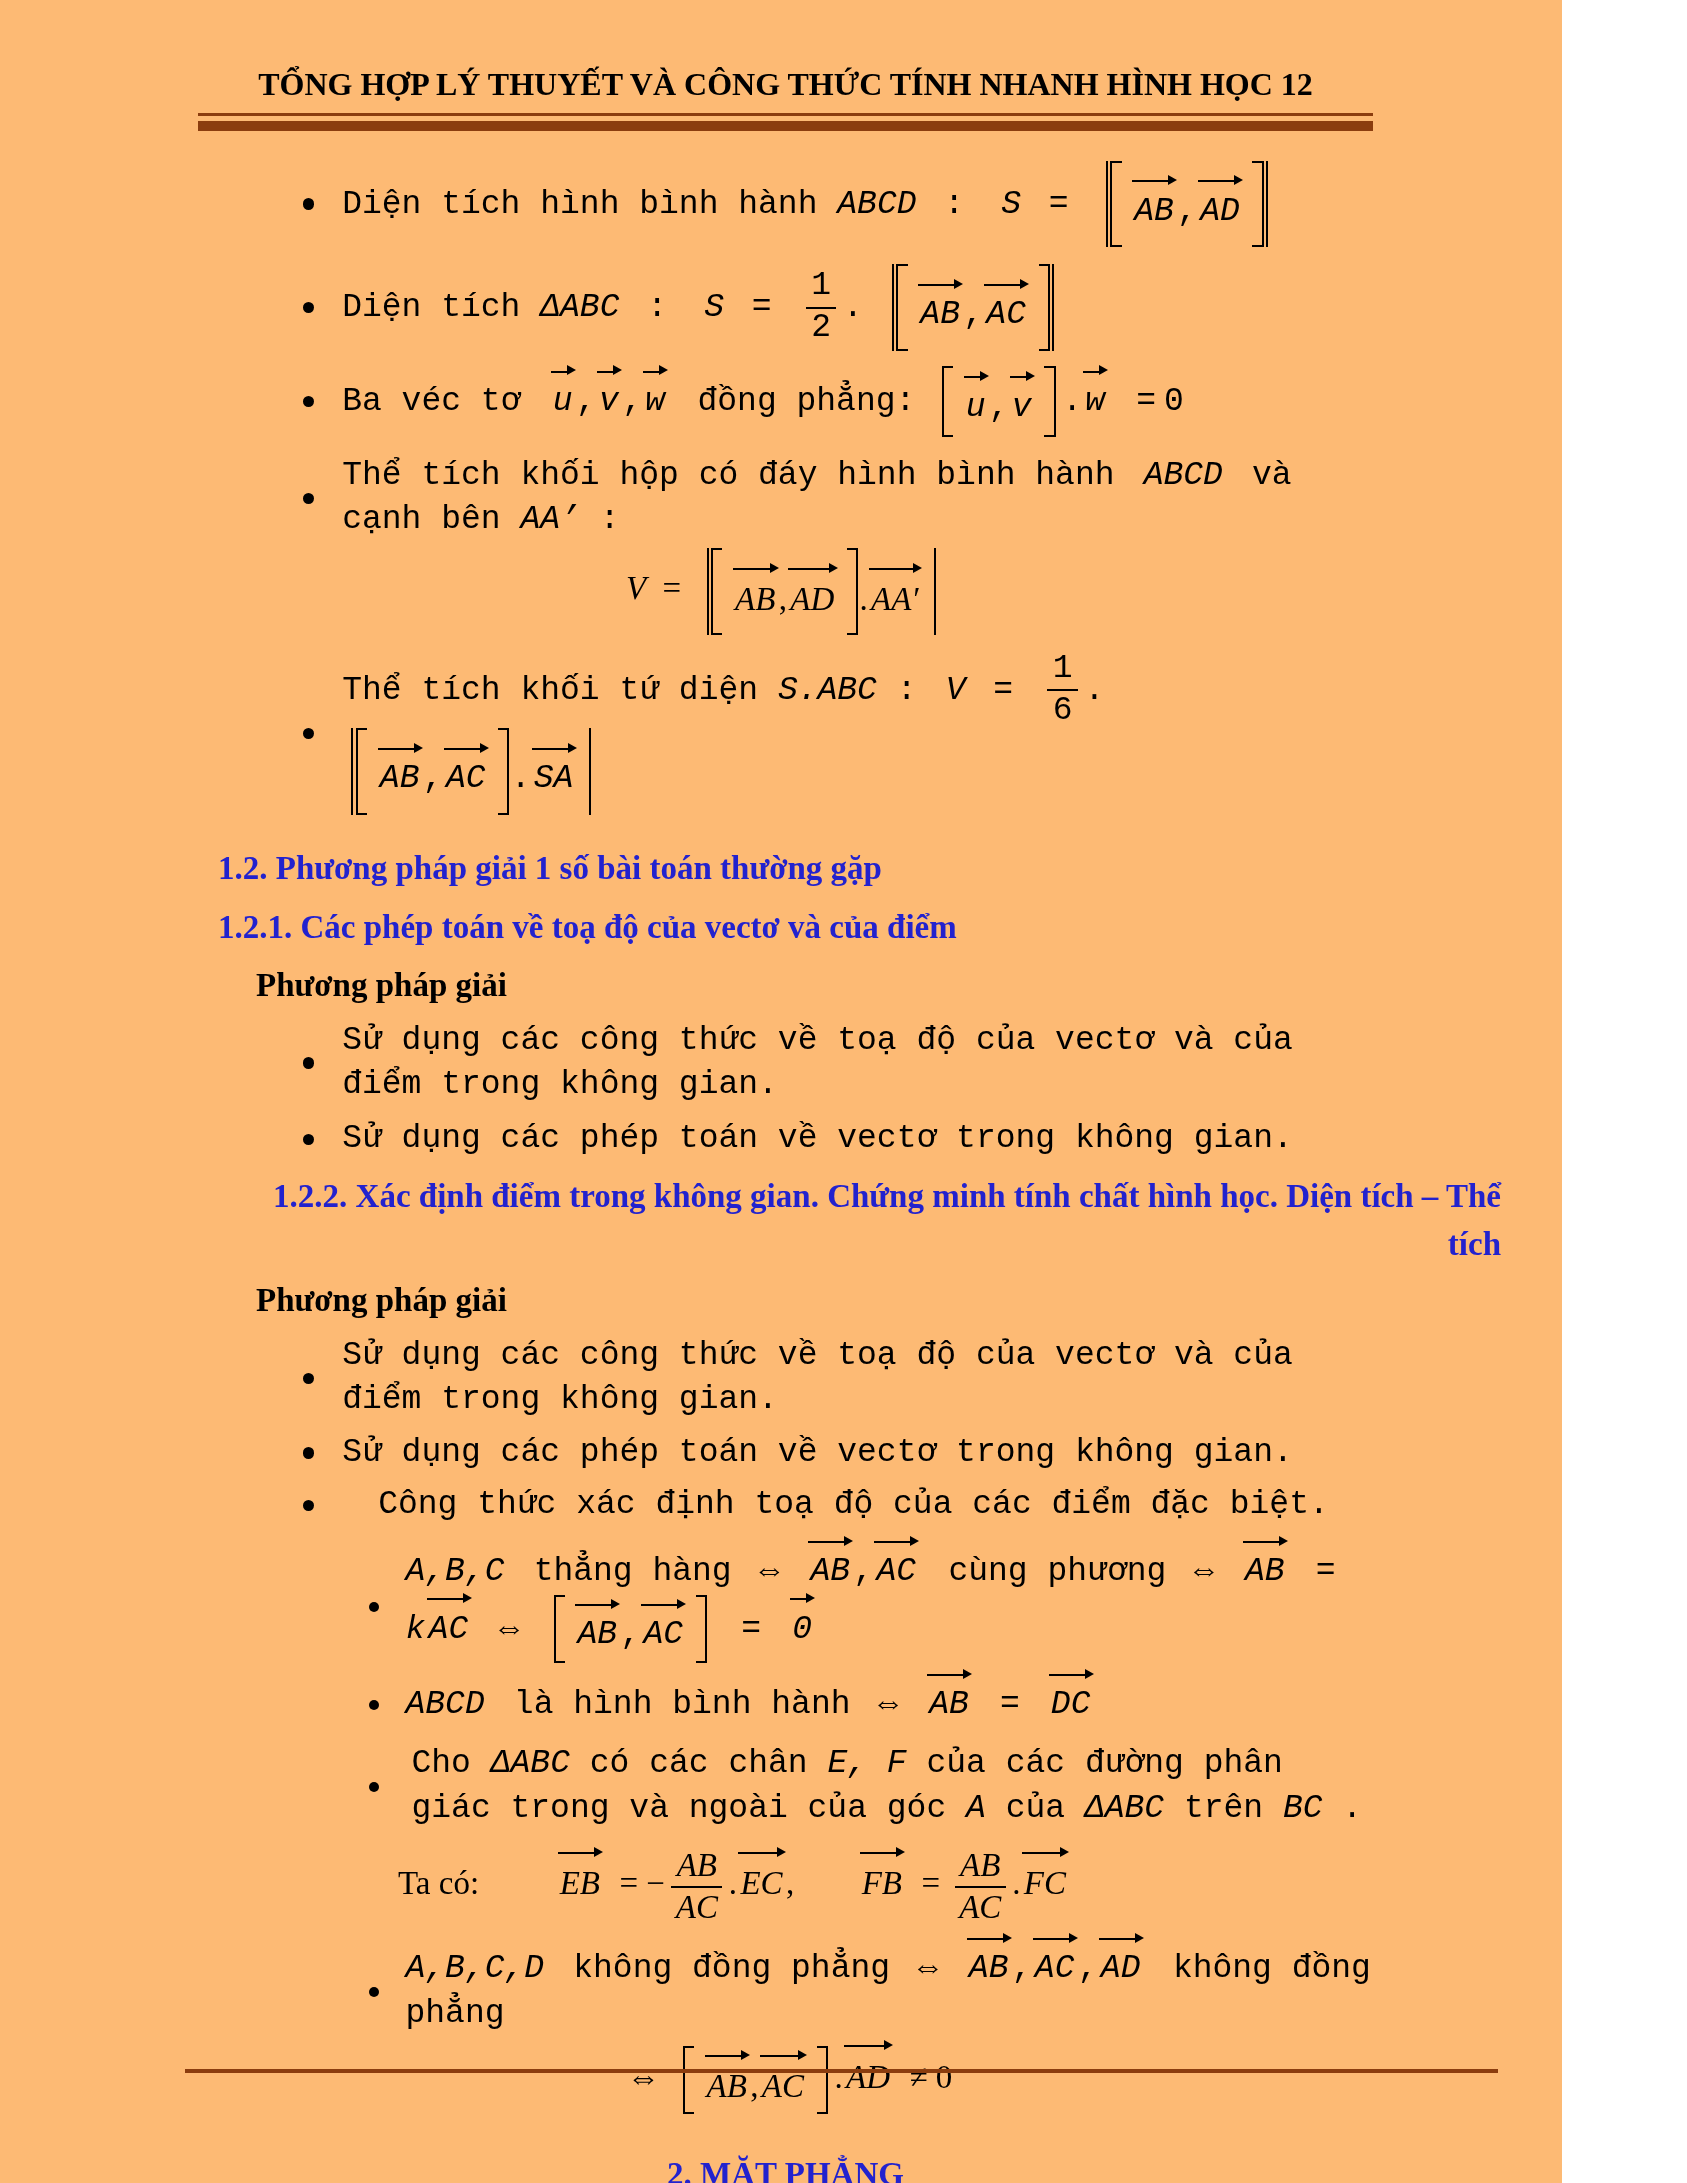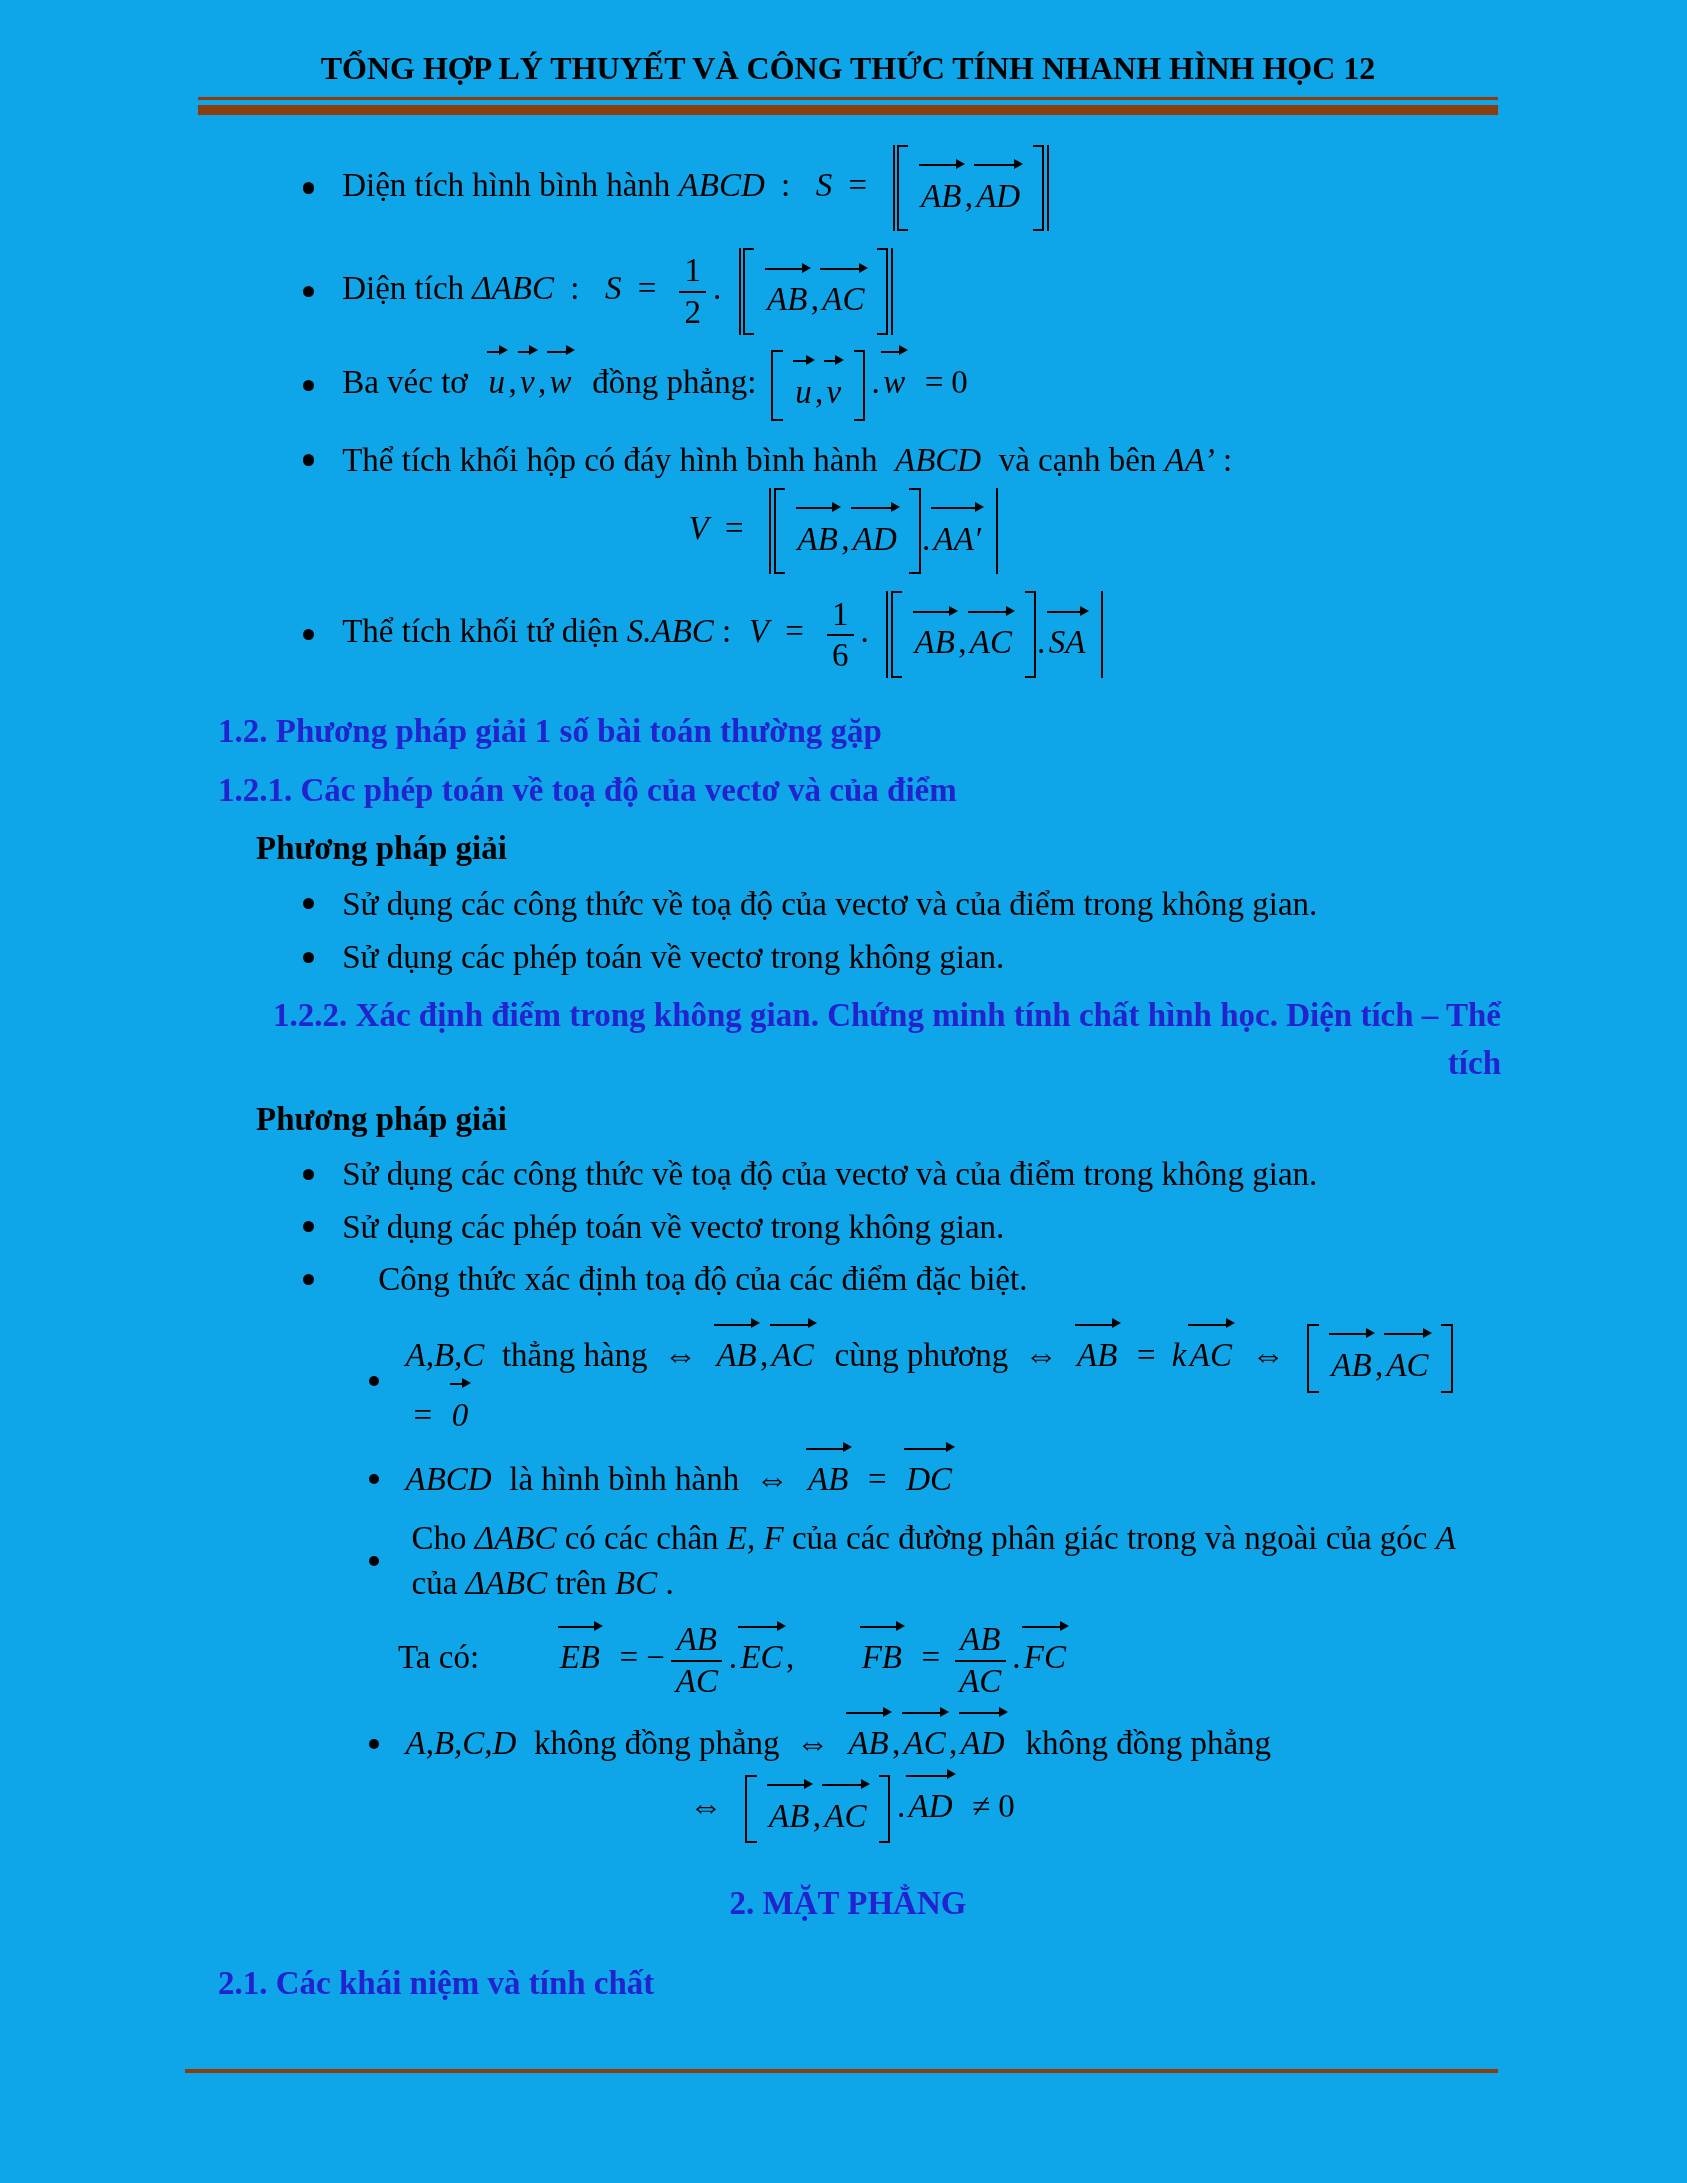--- a/index.html
+++ b/index.html
@@ -1,27 +1,27 @@
 <!DOCTYPE html>
 <html style="font-size:10.6px"><head>
 <meta charset="utf-8">
 <style>
   html,body{margin:0;padding:0;background:#ffffff;}
   .page{
-    position:relative;width:1687px;height:2183px;overflow:hidden;
-    box-sizing:border-box;padding:41px 189px 0 198px;
-    font-family:"Liberation Serif",serif;color:#000;background:#0ea5e9;
+    position:relative;width:1562px;height:2183px;overflow:hidden;
+    box-sizing:border-box;padding:57px 189px 0 198px;
+    font-family:"Liberation Serif",serif;color:#000;background:#fdba74;
   }
   .title{text-align:center;font-weight:bold;font-size:32px;line-height:1.2;margin-top:8px;}
   .rule-thin{height:3.3px;background:#8B3D0E;margin-top:9.3px;}
   .rule-thick{height:10px;background:#8B3D0E;margin-top:4.6px;}
 
   .txt{font-size:33px;line-height:1.35;}
   .b-row{display:flex;align-items:center;margin-left:105px;}
-  .b-row .line{flex:1;}
+  .b-row .line{flex:1;font-family:Liberation Mono, monospace;}
   .dot{width:11.2px;height:11.2px;border-radius:50%;background:#000;margin-right:28px;flex:none;}
   .sub .dot{width:10px;height:10px;margin-right:26.5px;}
   .sub{margin-left:171px;}
   .m{font-style:italic;}
   .op{margin:0 8px;}
   .sp-l{margin-left:9.3px;}
 
   
   .vec{position:relative;display:inline-block;font-style:italic;padding:0 3.3px;}
   .vec::before{content:"";position:absolute;left:1.3px;right:8.6px;top:-9.3px;border-top:2px solid #000;}

